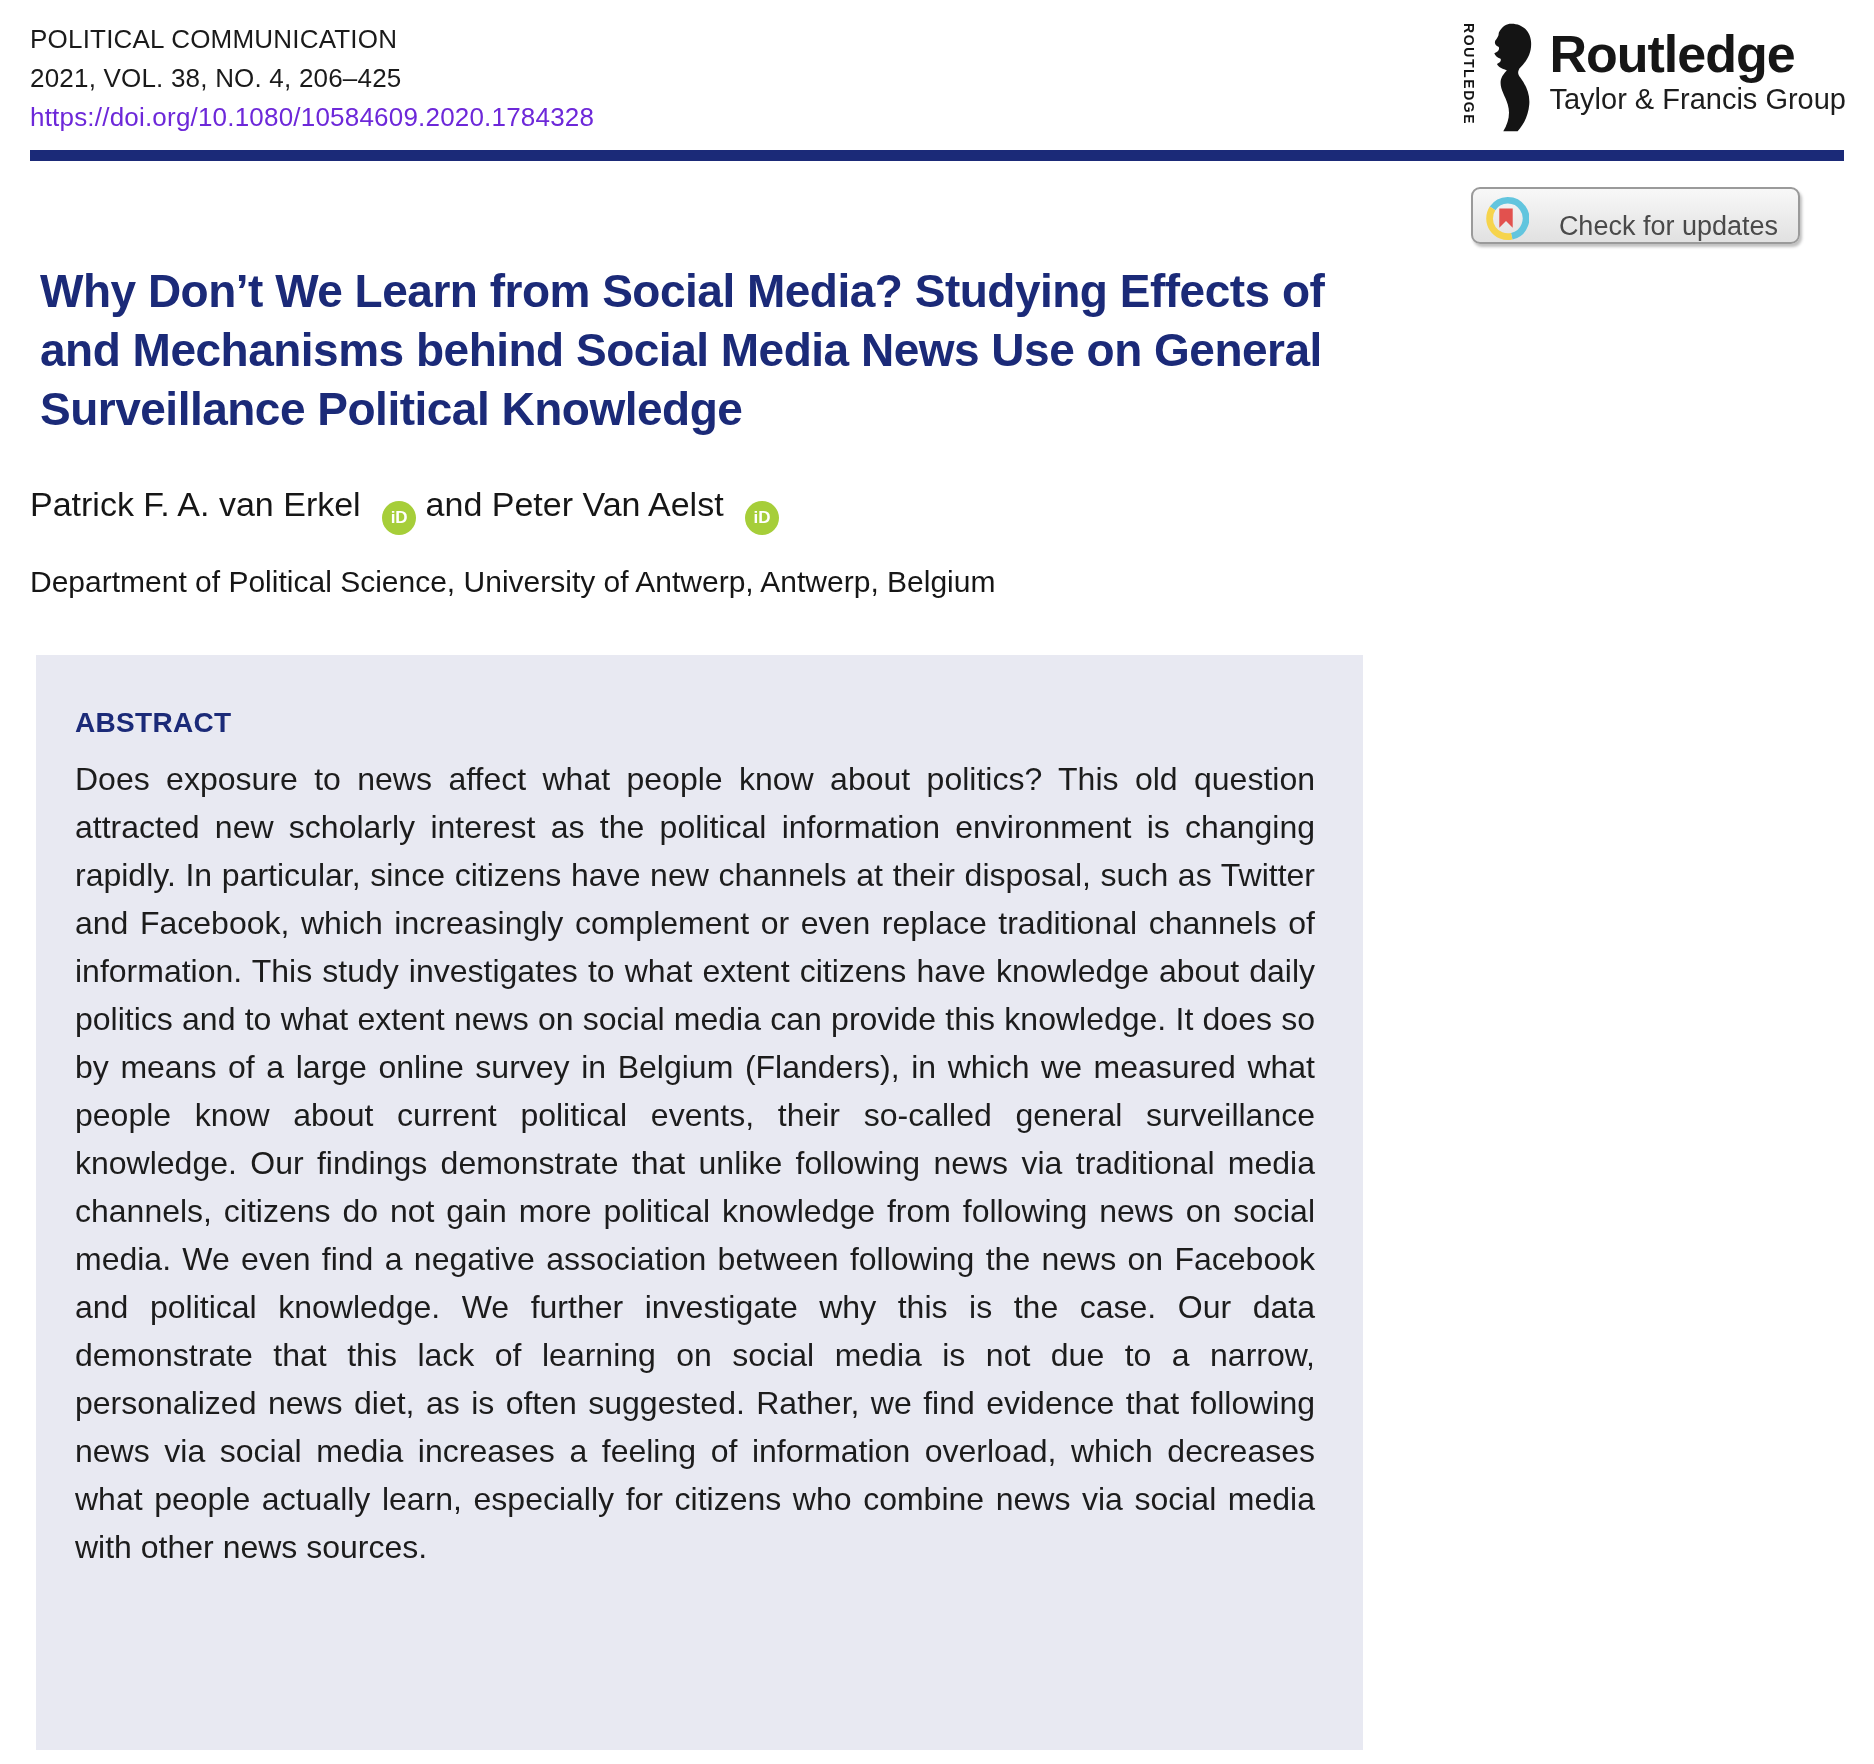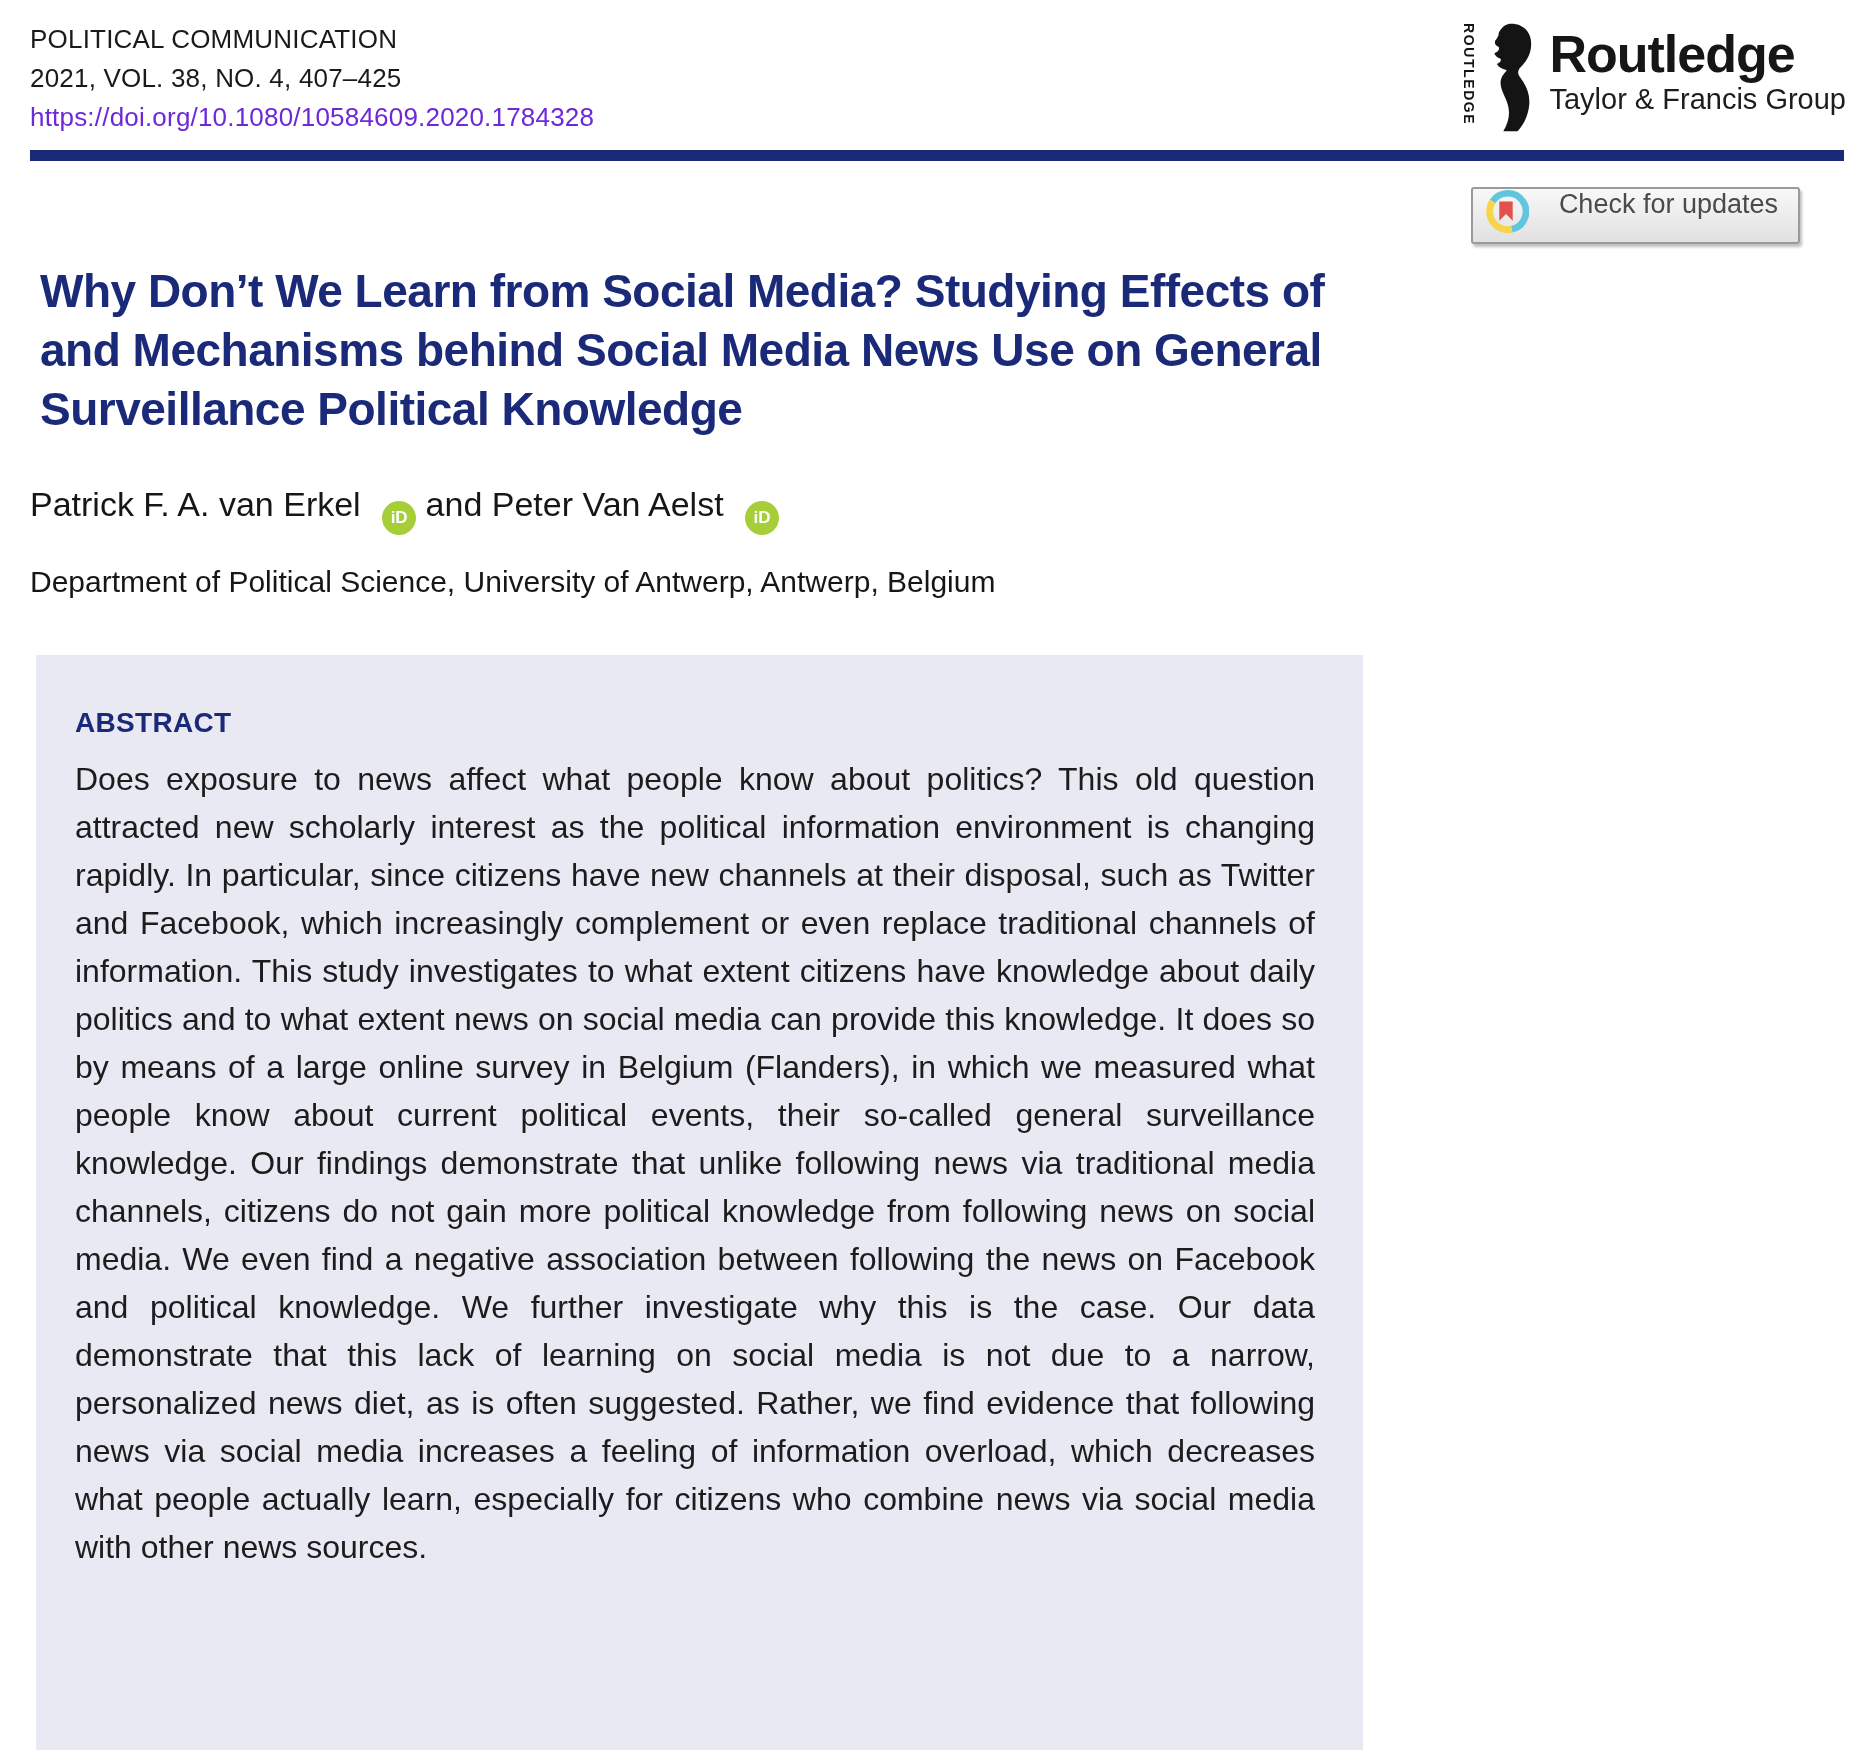--- a/index.html
+++ b/index.html
@@ -27,24 +27,24 @@
   .logo-face { width:50px; height:112px; margin-top:2px; }
   .logo-text { margin-top:6px; margin-left:6px; }
   .logo-name { font-size:52px; font-weight:600; letter-spacing:-1px; color:#161616; line-height:56px; }
   .logo-group { font-size:29px; color:#1d1d1d; line-height:34px; }
 
   .rule { height:11px; background:#1b2a78; margin:13px 30px 0 30px; }
 
   
   .badge-row { display:flex; justify-content:flex-end; padding-right:74px; margin-top:26px; }
   .check-badge {
-    display:inline-flex; align-items:flex-start; gap:30px;
+    display:inline-flex; align-items:flex-end; gap:30px;
     height:57px; padding:0 20px 0 10px;
     background:linear-gradient(#f8f8f8, #e1e1e1);
-    border:2px solid #9a9a9a; border-radius:3px;
+    border:2px solid #9a9a9a; border-radius:9px;
     box-shadow:2px 3px 3px rgba(0,0,0,0.25);
     cursor:pointer;
   }
   .crossmark { width:46px; height:46px; }
   .check-label { font-size:27px; color:#4a4a4a; }
 
   
   .title { margin:18px 30px 0 40px; font-weight:700; color:#1b2a78; letter-spacing:-0.5px; }
   .title-line { display:block; font-size:46px; line-height:59px; }
 
@@ -76,21 +76,21 @@
   .keywords-text { margin-top:14px; font-size:30px; line-height:41px; color:#1c1c1c; }
 </style>
 </head>
 <body>
 
 <div class="page">
 
   <div class="header">
     <div class="journal-info">
       <div>POLITICAL COMMUNICATION</div>
-      <div>2021, VOL. 38, NO. 4, 407–425</div>
+      <div>2021, VOL. 38, NO. 4, 206–425</div>
       <a href="#" class="j-doi">https://doi.org/10.1080/10584609.2020.1784328</a>
     </div>
 
     <div class="logo">
       <div class="logo-vertical">ROUTLEDGE</div>
       <svg class="logo-face" viewBox="0 0 55 125" aria-hidden="true">
         <path fill="#141414" d="M27,2 C40,1 50,9 51,22 C52,35 46,44 38,52 C36,56 36,58 39,62 C45,70 50,80 49,92 C48,104 43,114 36,122 L20,122 C26,112 28,102 25,92 C22,82 17,76 17,68 C17,62 20,58 24,54 C18,52 14,50 13,47 C16,45 18,44 17,41 C13,40 11,38 10,35 C14,33 16,31 15,28 C11,26 10,24 11,21 C13,18 15,16 15,12 C18,6 22,3 27,2 Z"></path>
       </svg>
       <div class="logo-text">
         <div class="logo-name">Routledge</div>

